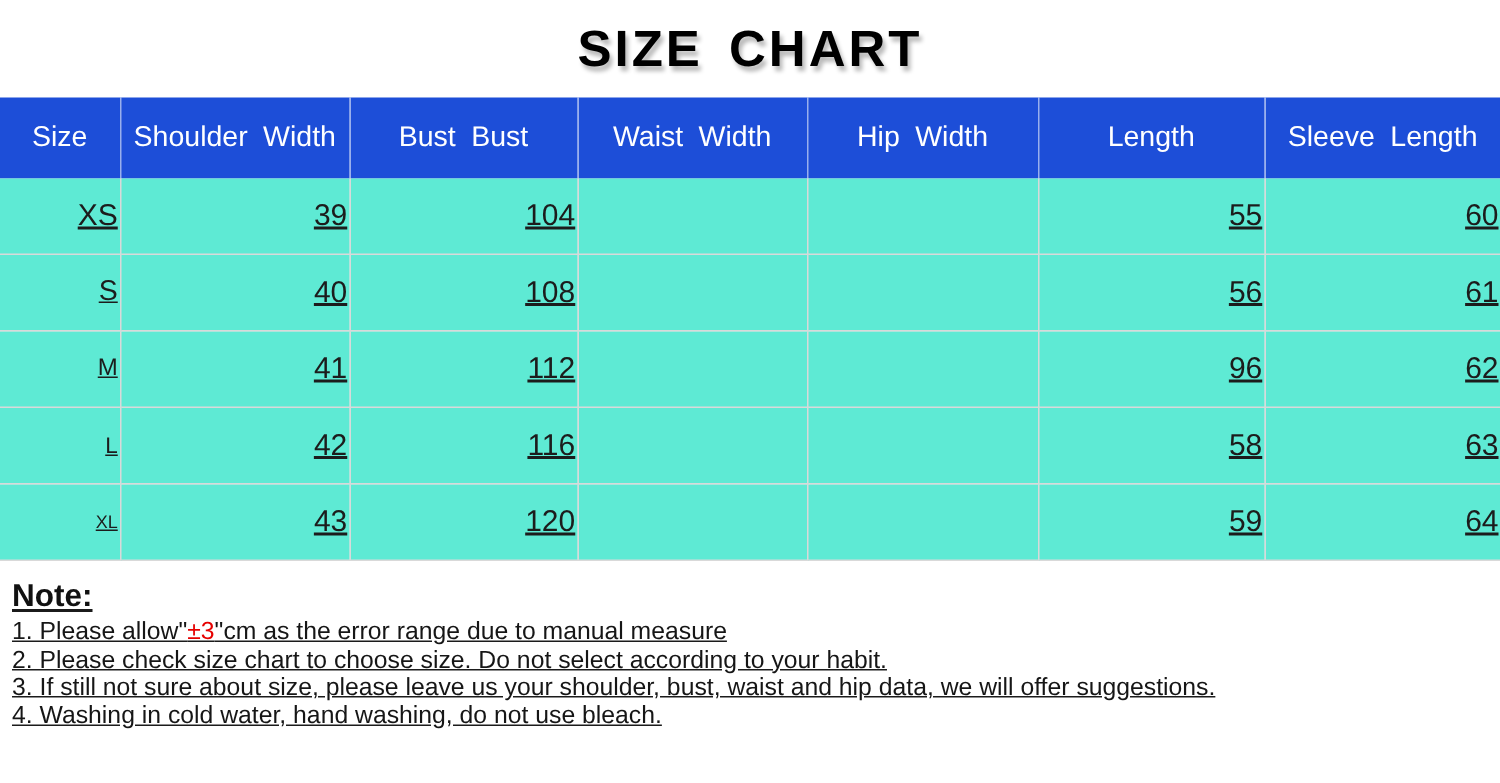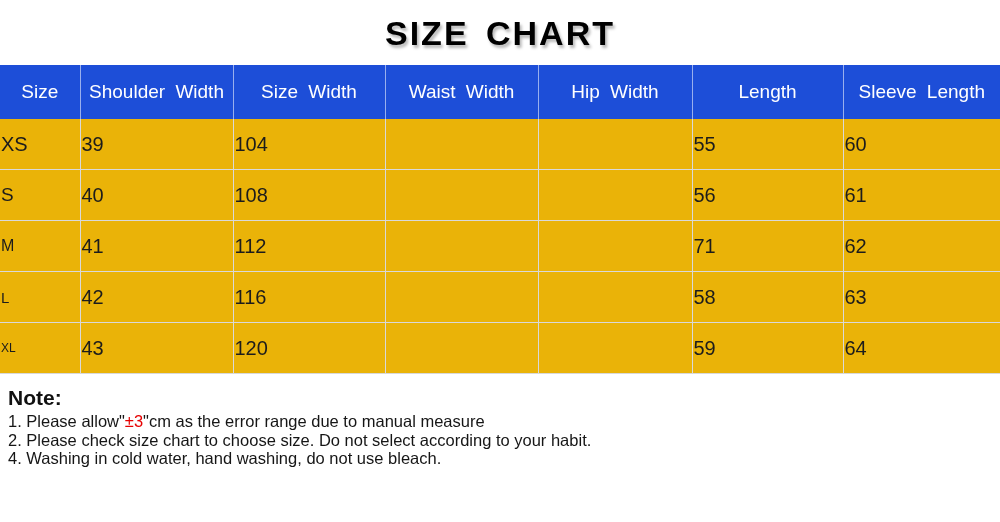--- a/index.html
+++ b/index.html
@@ -39,37 +39,39 @@
     font-size: 19px;
     word-spacing: 5px;
     height: 52px;
     text-align: center;
     border-left: 1px solid rgba(255,255,255,0.55);
   }
   thead th:first-child { border-left: none; }
 
   tbody td {
     height: 48px;
-    text-align: left;
+    text-align: right;
     vertical-align: middle;
     font-size: 20px;
     color: #1c1c1c;
-    background: #eab308;
+    background: #5eead4;
     border-right: 1px solid #d9d9d9;
     border-bottom: 1px solid #d9d9d9;
+    text-decoration: underline;
   }
   tbody td:last-child { border-right: none; }
   tbody tr:nth-child(1) td:first-child { font-size: 20px; }
   tbody tr:nth-child(2) td:first-child { font-size: 19px; }
   tbody tr:nth-child(3) td:first-child { font-size: 16px; }
   tbody tr:nth-child(4) td:first-child { font-size: 15px; }
   tbody tr:nth-child(5) td:first-child { font-size: 12px; }
 
   .note {
     margin: 12px 0 0 8px;
+    text-decoration: underline;
   }
   .note-heading {
     font-size: 21px;
     font-weight: 700;
     color: #111111;
     margin-bottom: 2px;
   }
   .note-line {
     font-size: 16.5px;
     line-height: 18.6px;
@@ -91,21 +93,21 @@
       <col style="width:152px">
       <col style="width:153px">
       <col style="width:154px">
       <col style="width:151px">
       <col style="width:157px">
     </colgroup>
     <thead>
       <tr>
         <th>Size</th>
         <th>Shoulder Width</th>
-        <th>Size Width</th>
+        <th>Bust Bust</th>
         <th>Waist Width</th>
         <th>Hip Width</th>
         <th>Length</th>
         <th>Sleeve Length</th>
       </tr>
     </thead>
     <tbody>
       <tr>
         <td>XS</td>
         <td>39</td>
@@ -123,21 +125,21 @@
         <td></td>
         <td>56</td>
         <td>61</td>
       </tr>
       <tr>
         <td>M</td>
         <td>41</td>
         <td>112</td>
         <td></td>
         <td></td>
-        <td>71</td>
+        <td>96</td>
         <td>62</td>
       </tr>
       <tr>
         <td>L</td>
         <td>42</td>
         <td>116</td>
         <td></td>
         <td></td>
         <td>58</td>
         <td>63</td>
@@ -151,16 +153,17 @@
         <td>59</td>
         <td>64</td>
       </tr>
     </tbody>
   </table>
 
   <div class="note">
     <div class="note-heading">Note:</div>
     <div class="note-line"><span>1. Please allow"</span><span class="red-highlight">±3</span><span>"cm as the error range due to manual measure</span></div>
     <div class="note-line">2. Please check size chart to choose size. Do not select according to your habit.</div>
+    <div class="note-line">3. If still not sure about size, please leave us your shoulder, bust, waist and hip data, we will offer suggestions.</div>
     <div class="note-line">4. Washing in cold water, hand washing, do not use bleach.</div>
   </div>
 
 </div>
 
 </body></html>

